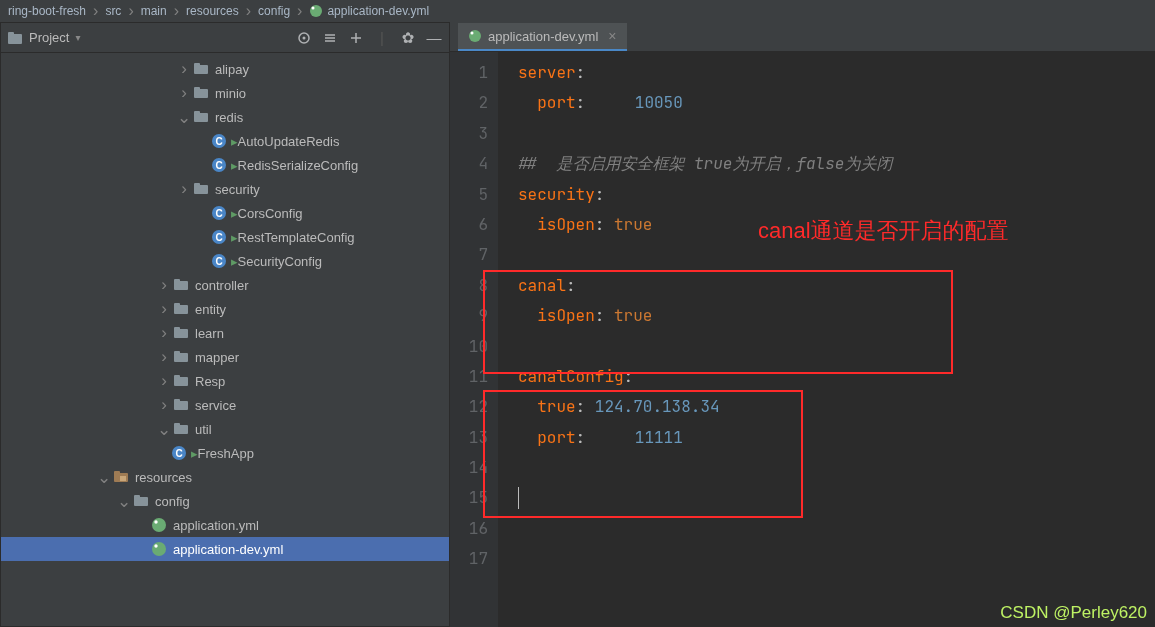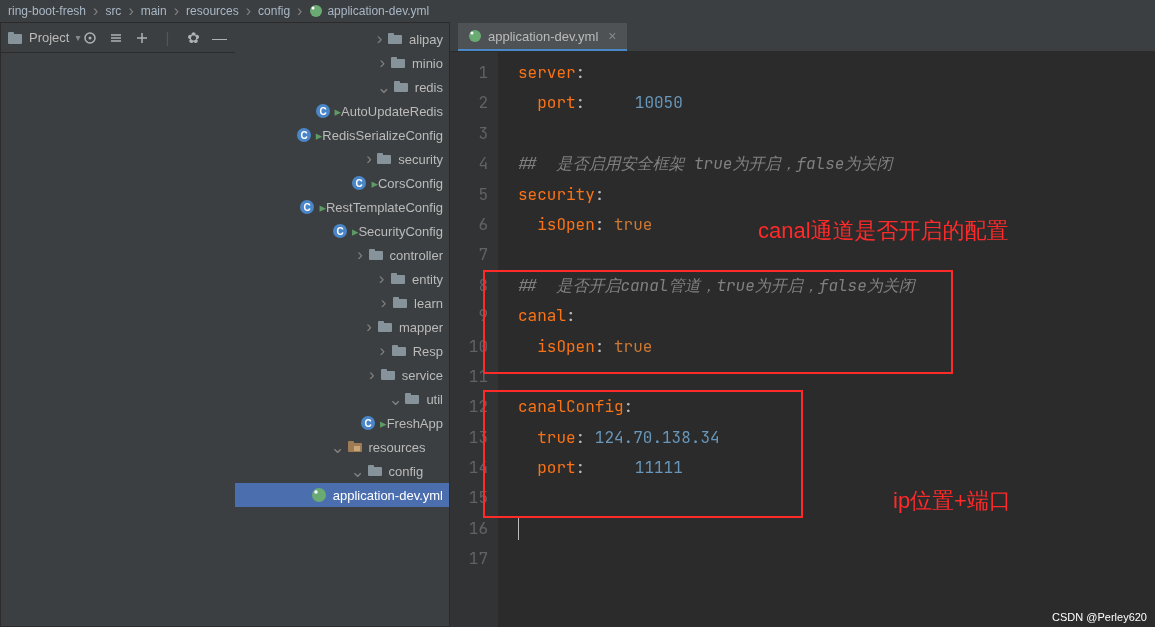--- a/index.html
+++ b/index.html
@@ -18,21 +18,21 @@
   align-items: center;
   gap: 6px;
   padding: 2px 8px;
   height: 22px;
   background: #3c3f41;
   color: #a9b7c6;
   font-size: 12px;
 }
 .breadcrumb .chev { color: #808080; font-size: 16px; margin: 0 1px;}
 .main { display: flex; height: 605px; }
-.sidebar { width: 450px; border: 1px solid #2b2b2b; display:flex; flex-direction:row; background:#3c3f41;}
+.sidebar { width: 450px; border: 1px solid #2b2b2b; display:flex; flex-direction:column; background:#3c3f41;}
 .tool-header {
   display: flex; align-items: center; justify-content: space-between;
   padding: 4px 6px; height: 30px; border-bottom:1px solid #2b2b2b;
 }
 .tool-left { display:flex; align-items:center; gap:6px;}
 .proj-folder { width:16px;height:16px;display:inline-block;}
 .tool-label { color:#bbbbbb; font-size:13px; }
 .tool-caret { font-size:10px; color:#888;}
 .tool-icons { display:flex; gap:8px; color:#afb1b3; }
 .tool-icons span { cursor:pointer; font-size:15px; display:flex; align-items:center; justify-content:center; width:18px;height:18px;}
@@ -54,21 +54,21 @@
 .gutter div { height:30.4px;}
 .code { flex:1; padding:6px 0 0 20px; position:relative;}
 .code-line { height:30.4px; display:flex; align-items:center; white-space:pre;}
 .key { color:#f97316; }
 .val-num { color:#6897bb;margin-left:40px; }
 .val-bool { color:#cc7832;}
 .val-str { color:#6897bb;}
 .comment { color:#808080; font-style:italic;}
 .box-red { position:absolute; border:2px solid #ff2a2a; pointer-events:none;}
 .anno { position:absolute; color:#ff2a2a; font-family:"Microsoft YaHei",sans-serif; font-style:normal;}
-.watermark { position:absolute; right:8px; bottom:4px; color:#ffffff; font-size:11px;}
+.watermark { position:absolute; right:8px; bottom:4px; color:#bef264; font-size:17px;}
 .caret-line { position:absolute; width:1px; height:22px; background:#bbbbbb;}
 .bc-yml { display:inline-flex; align-items:center; gap:4px;}
 </style>
 </head>
 <body>
 
 <div class="breadcrumb">
   <span>ring-boot-fresh</span>
     <span class="chev">›</span>
   <span>src</span>
@@ -325,20 +325,30 @@
       <div class="tree-row">
           <span class="indent" style="width:116px"></span>
           <span class="arrow down">⌄</span>
           <span class="node-icon">
             <svg>
               <rect x="1" y="4" width="14" height="9" fill="#87939a" rx="1"></rect>
               <rect x="1" y="2" width="6" height="4" fill="#87939a" rx="1"></rect>
             </svg>
           </span>
           <span class="label">config</span>
+        </div>
+      <div class="tree-row">
+          <span class="indent" style="width:150px"></span>
+          <span class="node-icon">
+            <svg>
+              <circle cx="8" cy="8" r="7" fill="#6aab73"></circle>
+              <circle cx="5" cy="5" r="1.7" fill="#fff"></circle>
+            </svg>
+          </span>
+          <span class="label">application.yml</span>
         </div>
       <div class="tree-row selected">
           <span class="indent" style="width:150px"></span>
           <span class="node-icon">
             <svg>
               <circle cx="8" cy="8" r="7" fill="#6aab73"></circle>
               <circle cx="5" cy="5" r="1.7" fill="#fff"></circle>
             </svg>
           </span>
           <span class="label">application-dev.yml</span>
@@ -378,31 +388,29 @@
         <div>17</div>
       </div>
       <div class="code">
         <div class="code-line"><span class="key">server</span><span>:</span></div>
         <div class="code-line"><span>  </span><span class="key">port</span><span>: </span><span class="val-num">10050</span></div>
         <div class="code-line"></div>
         <div class="code-line"><span class="comment">##  是否启用安全框架 true为开启，false为关闭</span></div>
         <div class="code-line"><span class="key">security</span><span>:</span></div>
         <div class="code-line"><span>  </span><span class="key">isOpen</span><span>: </span><span class="val-bool">true</span></div>
         <div class="code-line"></div>
-        <div class="code-line"><span class="comment">##  是否开启canal管道，true为开启，false为关闭</span></div>
         <div class="code-line"><span class="key">canal</span><span>:</span></div>
         <div class="code-line"><span>  </span><span class="key">isOpen</span><span>: </span><span class="val-bool">true</span></div>
         <div class="code-line"></div>
         <div class="code-line"><span class="key">canalConfig</span><span>:</span></div>
         <div class="code-line"><span>  </span><span class="key">true</span><span>: </span><span class="val-str">124.70.138.34</span></div>
         <div class="code-line"><span>  </span><span class="key">port</span><span>: </span><span class="val-num">11111</span></div>
         <div class="code-line"></div>
         <div class="code-line" style="position:relative"><span class="caret-line" style="left:0;top:4px"></span></div>
 
         <div class="box-red" style="left:-15px;top:218px;width:470px;height:104px"></div>
         <div class="box-red" style="left:-15px;top:338px;width:320px;height:128px"></div>
         <div class="anno" style="left:260px;top:158px;font-size:22px">canal通道是否开启的配置</div>
-        <div class="anno" style="left:395px;top:428px;font-size:22px">ip位置+端口</div>
       </div>
     </div>
     <div class="watermark">CSDN @Perley620</div>
   </div>
 </div>
 
 </body></html>

